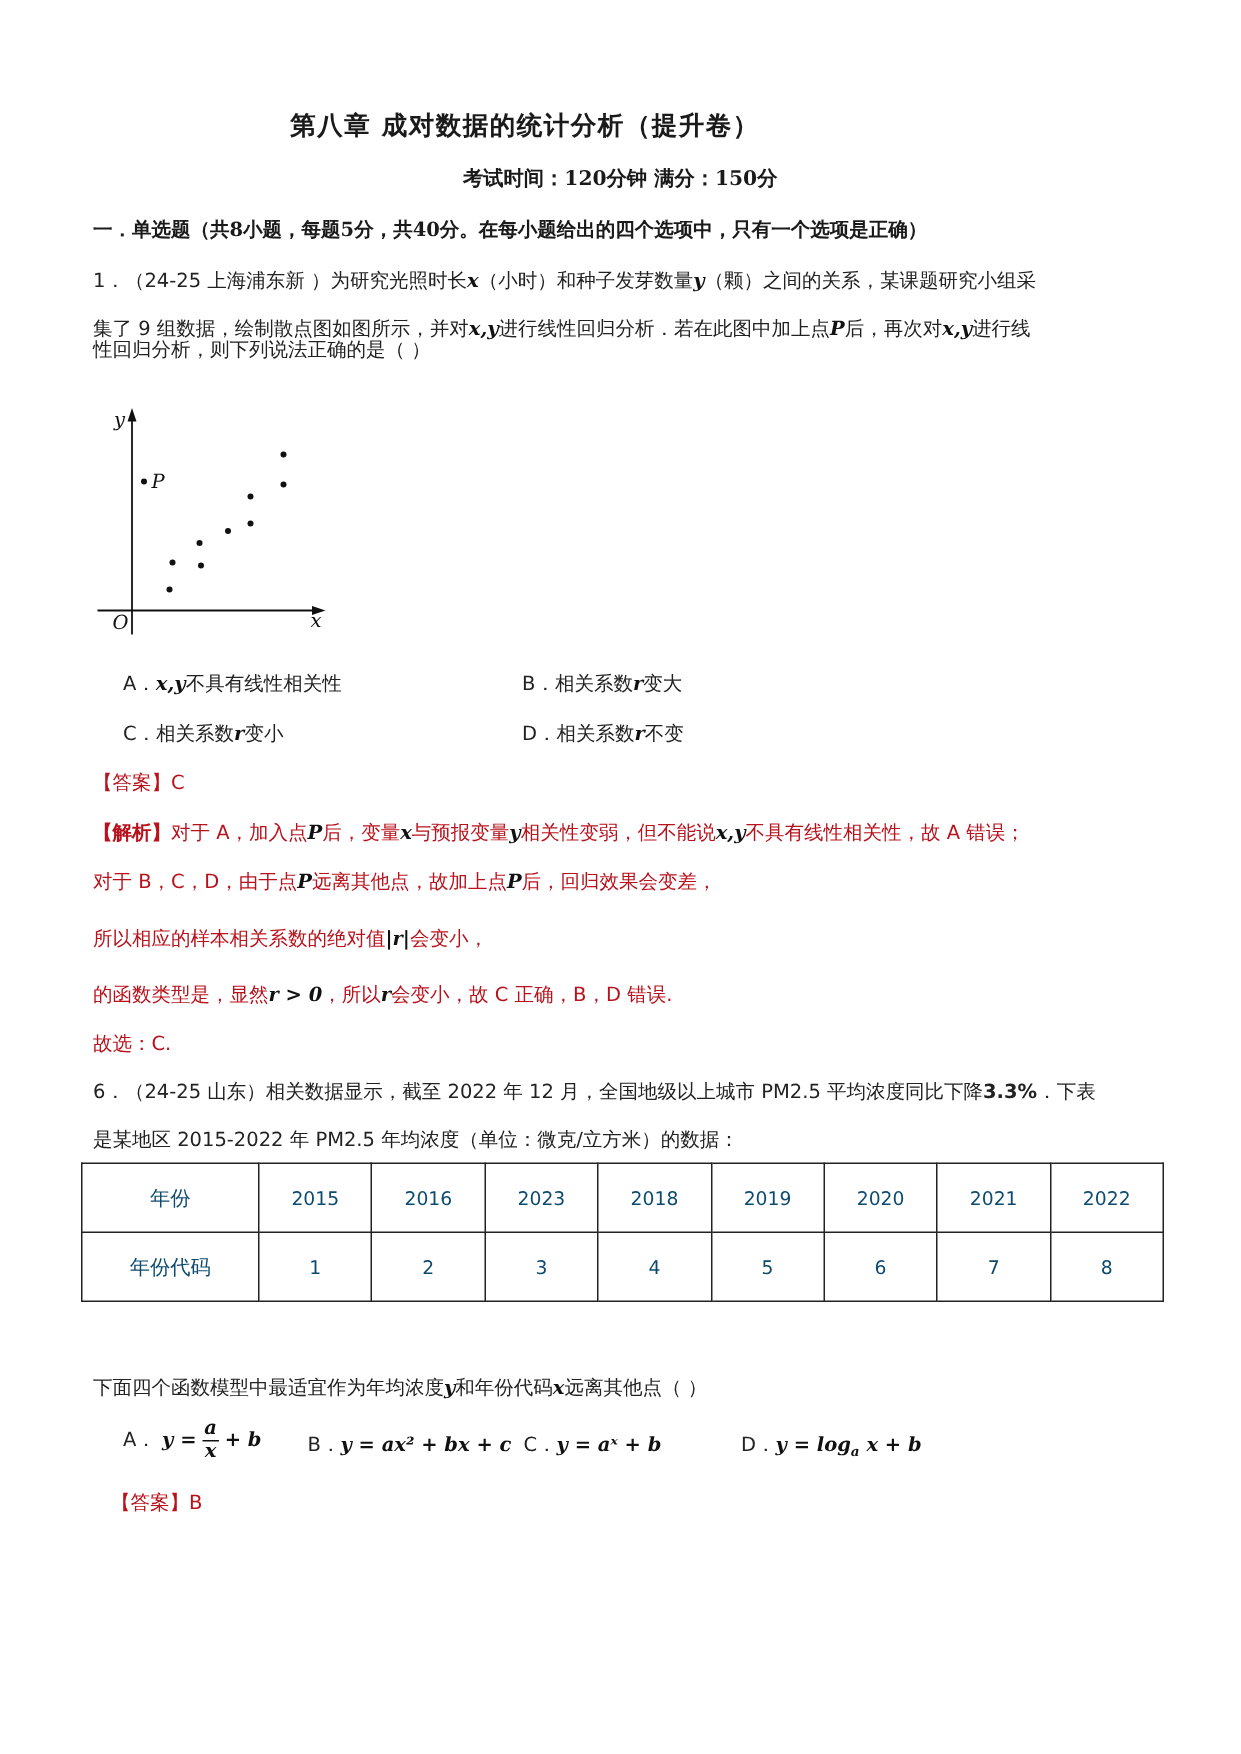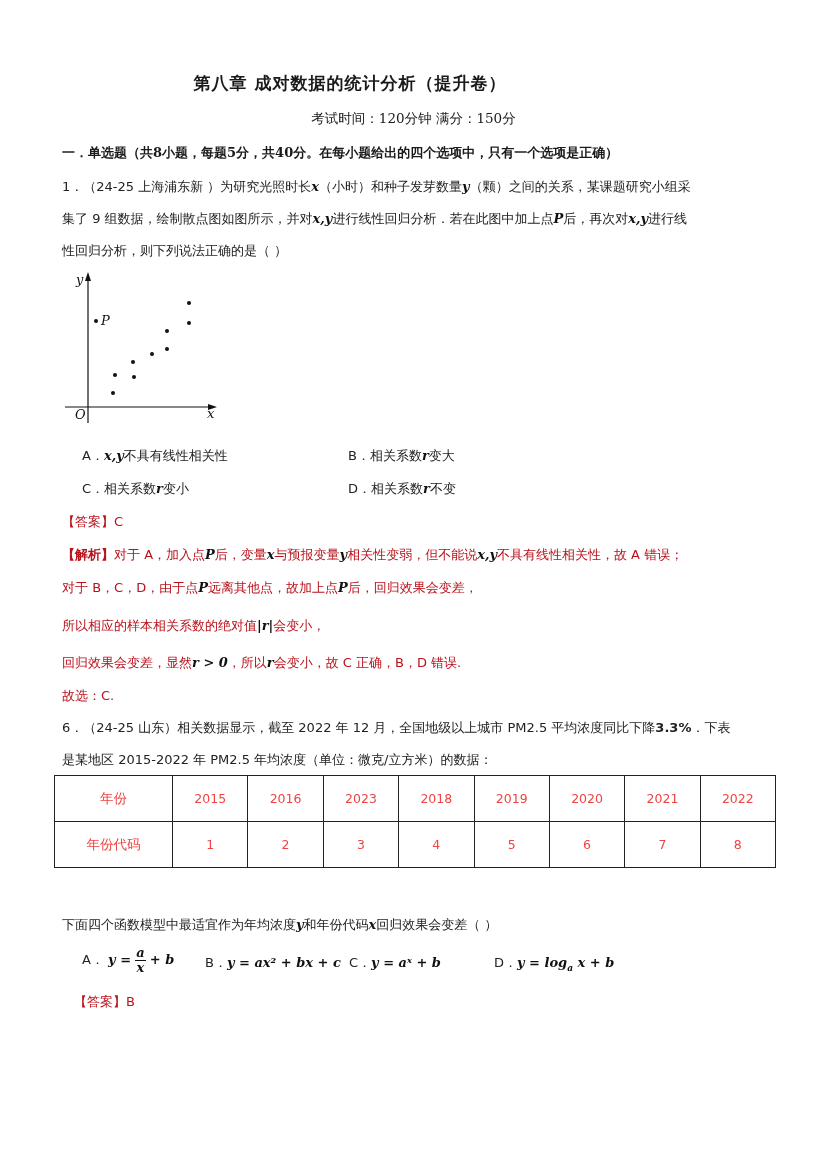--- a/index.html
+++ b/index.html
@@ -2,49 +2,49 @@
 <html><head>
 <meta charset="utf-8">
 <style>
   html, body { margin:0; padding:0; background:#ffffff; }
   body { width:827px; height:1169px; position:relative; overflow:hidden;
          font-family:"DejaVu Sans","Liberation Sans",sans-serif; color:#1a1a1a; }
   .abs { position:absolute; white-space:nowrap; }
   .title { left:0; width:700px; top:72px; text-align:center; font-family:"DejaVu Serif","Liberation Serif",serif;
            font-weight:bold; font-size:17px; letter-spacing:1px; }
   .subtitle { left:0; width:827px; top:110px; text-align:center; font-family:"DejaVu Serif","Liberation Serif",serif;
-              font-weight:normal; font-size:13.5px; }
+              font-weight:bold; font-size:13.5px; }
   .section { left:62px; top:144px; font-family:"DejaVu Serif","Liberation Serif",serif; font-weight:bold; font-size:13px; }
   .line { left:62px; font-size:13px; color:#222; }
   .red { color:#b8121c; }
   .mi { font-family:"DejaVu Serif","Liberation Serif",serif; font-weight:bold; font-style:italic; color:#111; }
   .bold { font-weight:bold; }
   .opt { font-size:13px; color:#222; }
   table.data { position:absolute; left:54px; top:775px; width:722px; border-collapse:collapse; }
-  table.data td { border:1px solid #222; height:43px; text-align:center; font-size:12.5px; color:#ef4444; }
+  table.data td { border:1px solid #222; height:43px; text-align:center; font-size:12.5px; color:#0c4a6e; }
   table.data td.head { width:115px; font-size:13.5px; }
   .frac { display:inline-block; vertical-align:middle; text-align:center; line-height:14px; }
   .frac span { display:block; }
   .frac .num { border-bottom:1px solid #111; padding:0 1px; }
   svg text { font-family:"DejaVu Serif","Liberation Serif",serif; font-style:italic; }
 </style>
 </head>
 <body>
 
 <div class="abs title">第八章  成对数据的统计分析（提升卷）</div>
 <div class="abs subtitle">考试时间：120分钟    满分：150分</div>
 <div class="abs section">一．单选题（共8小题，每题5分，共40分。在每小题给出的四个选项中，只有一个选项是正确）</div>
 
 <div class="abs line" style="top:178px;">
   <span>1．</span><span>（24-25  上海浦东新  ）</span><span>为研究光照时长</span><span class="mi">x</span><span>（小时）和种子发芽数量</span><span class="mi">y</span><span>（颗）之间的关系，某课题研究小组采</span>
 </div>
 <div class="abs line" style="top:210px;">
   <span>集了 9 组数据，绘制散点图如图所示，并对</span><span class="mi">x,y</span><span>进行线性回归分析．若在此图中加上点</span><span class="mi">P</span><span>后，再次对</span><span class="mi">x,y</span><span>进行线</span>
 </div>
-<div class="abs line" style="top:242px;">性回归分析，则下列说法正确的是（     ）</div>
+<div class="abs line" style="top:224px;">性回归分析，则下列说法正确的是（     ）</div>
 
 <svg class="abs" style="left:60px;top:268px;" width="165" height="160">
 
   <line x1="28" y1="155" x2="28" y2="8" stroke="#111" stroke-width="1.2"></line>
   <polygon points="28,4 25,13 31,13" fill="#111"></polygon>
 
   <line x1="5" y1="139" x2="152" y2="139" stroke="#111" stroke-width="1.2"></line>
   <polygon points="157,139 148,136 148,142" fill="#111"></polygon>
   <text x="16" y="16" font-size="13" fill="#111">y</text>
   <text x="147" y="150" font-size="13" fill="#111">x</text>
@@ -84,21 +84,21 @@
 <div class="abs line red" style="top:546px;">
   <span class="bold">【解析】</span><span>对于 A，加入点</span><span class="mi">P</span><span>后，变量</span><span class="mi">x</span><span>与预报变量</span><span class="mi">y</span><span>相关性变弱，但不能说</span><span class="mi">x,y</span><span>不具有线性相关性，故 A 错误；</span>
 </div>
 <div class="abs line red" style="top:579px;">
   <span>对于 B，C，D，由于点</span><span class="mi">P</span><span>远离其他点，故加上点</span><span class="mi">P</span><span>后，回归效果会变差，</span>
 </div>
 <div class="abs line red" style="top:617px;">
   <span>所以相应的样本相关系数的绝对值</span><span class="mi">|r|</span><span>会变小，</span>
 </div>
 <div class="abs line red" style="top:654px;">
-  <span>回归效果会变差，显然</span><span class="mi">r &gt; 0</span><span>，所以</span><span class="mi">r</span><span>会变小，故 C 正确，B，D 错误.</span>
+  <span>的函数类型是，显然</span><span class="mi">r &gt; 0</span><span>，所以</span><span class="mi">r</span><span>会变小，故 C 正确，B，D 错误.</span>
 </div>
 <div class="abs line red" style="top:687px;">故选：C.</div>
 
 <div class="abs line" style="top:719px;">
   <span>6．</span><span>（24-25 山东）</span><span>相关数据显示，截至 2022 年 12 月，全国地级以上城市 PM2.5 平均浓度同比下降</span><span class="bold">3.3%</span><span>．下表</span>
 </div>
 <div class="abs line" style="top:751px;">是某地区 2015-2022 年 PM2.5 年均浓度（单位：微克/立方米）的数据：</div>
 
 <table class="data">
   <tbody>
@@ -121,21 +121,21 @@
     <td>4</td>
     <td>5</td>
     <td>6</td>
     <td>7</td>
     <td>8</td>
   </tr>
 </tbody>
   </table>
 
 <div class="abs line" style="top:916px;">
-  <span>下面四个函数模型中最适宜作为年均浓度</span><span class="mi">y</span><span>和年份代码</span><span class="mi">x</span><span>回归效果会变差（     ）</span>
+  <span>下面四个函数模型中最适宜作为年均浓度</span><span class="mi">y</span><span>和年份代码</span><span class="mi">x</span><span>远离其他点（     ）</span>
 </div>
 
 <div class="abs opt" style="left:82px;top:946px;">
   <span>A．</span>
   <span class="mi">y =</span>
   <span class="frac mi"><span class="num">a</span><span>x</span></span>
   <span class="mi">+ b</span>
 </div>
 <div class="abs opt" style="left:205px;top:954px;">
   <span>B．</span><span class="mi">y = ax² + bx + c</span>

